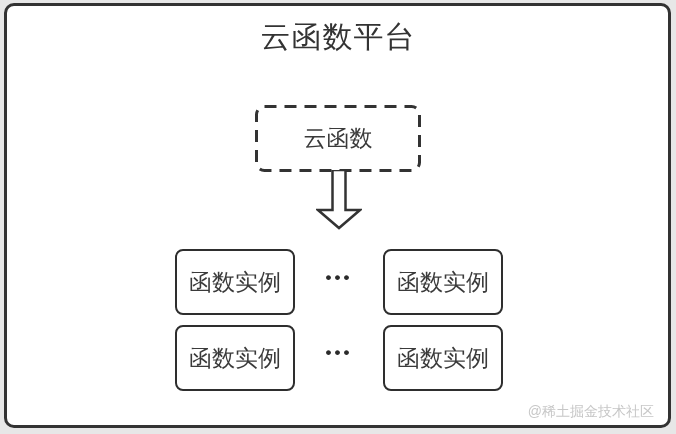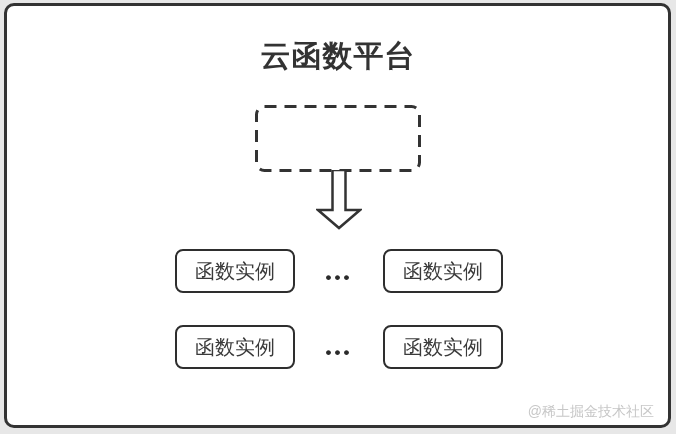--- a/index.html
+++ b/index.html
@@ -20,25 +20,25 @@
     top: 3px;
     right: 5px;
     bottom: 6px;
     background: #ffffff;
     border: 3px solid #333333;
     border-radius: 10px;
   }
   .diagram-title {
     position: absolute;
     left: 0;
-    top: 36px;
+    top: 17px;
     width: 676px;
     text-align: center;
     font-size: 30px;
-    font-weight: bold;
+    font-weight: normal;
     color: #333333;
     letter-spacing: 1px;
   }
   .root-node {
     position: absolute;
     left: 255px;
     top: 105px;
     width: 166px;
     height: 67px;
     display: flex;
@@ -60,29 +60,29 @@
   .down-arrow {
     position: absolute;
     left: 316px;
     top: 170px;
     width: 46px;
     height: 60px;
   }
   .instance-node {
     position: absolute;
     width: 120px;
-    height: 44px;
+    height: 66px;
     background: #ffffff;
     border: 2.5px solid #2e2e2e;
     border-radius: 8px;
     box-sizing: border-box;
     display: flex;
     align-items: center;
     justify-content: center;
-    font-size: 20px;
+    font-size: 23px;
     color: #3a3a3a;
   }
   .r1 { top: 249px; }
   .r2 { top: 325px; }
   .c1 { left: 175px; }
   .c2 { left: 383px; }
   .ellipsis {
     position: absolute;
     left: 316px;
     width: 46px;
@@ -106,20 +106,21 @@
 <body>
 
 <div class="frame"></div>
 
 <div class="diagram-title">云函数平台</div>
 
 <div class="root-node">
   <svg class="dash-border" viewBox="0 0 166 67" preserveAspectRatio="none">
     <rect x="1.5" y="1.5" width="163" height="64" rx="8" ry="8" fill="#ffffff" stroke="#333333" stroke-width="3" stroke-dasharray="12 8"></rect>
   </svg>
+  <span class="node-label">云函数</span>
 </div>
 
 <svg class="down-arrow" viewBox="0 0 46 60">
   <polygon points="16.5,0 29.5,0 29.5,40 44,40 23,58 2,40 16.5,40" fill="#ffffff" stroke="#333333" stroke-width="2.5" stroke-linejoin="miter"></polygon>
 </svg>
 
 <div class="instance-node r1 c1">函数实例</div>
 
 <div class="ellipsis e1">•••</div>
 

